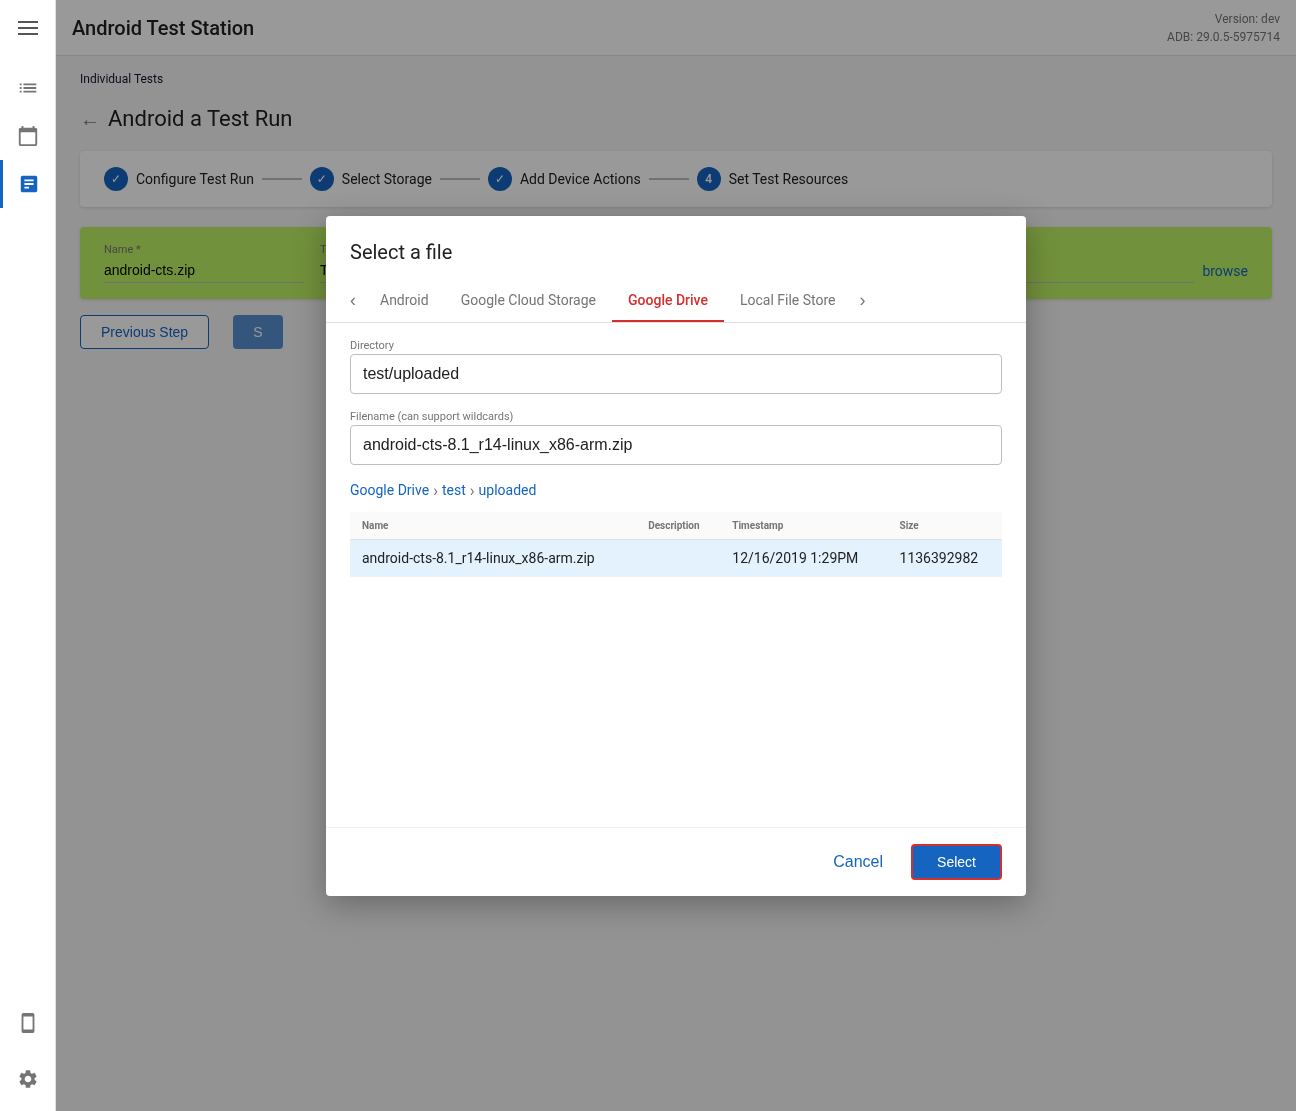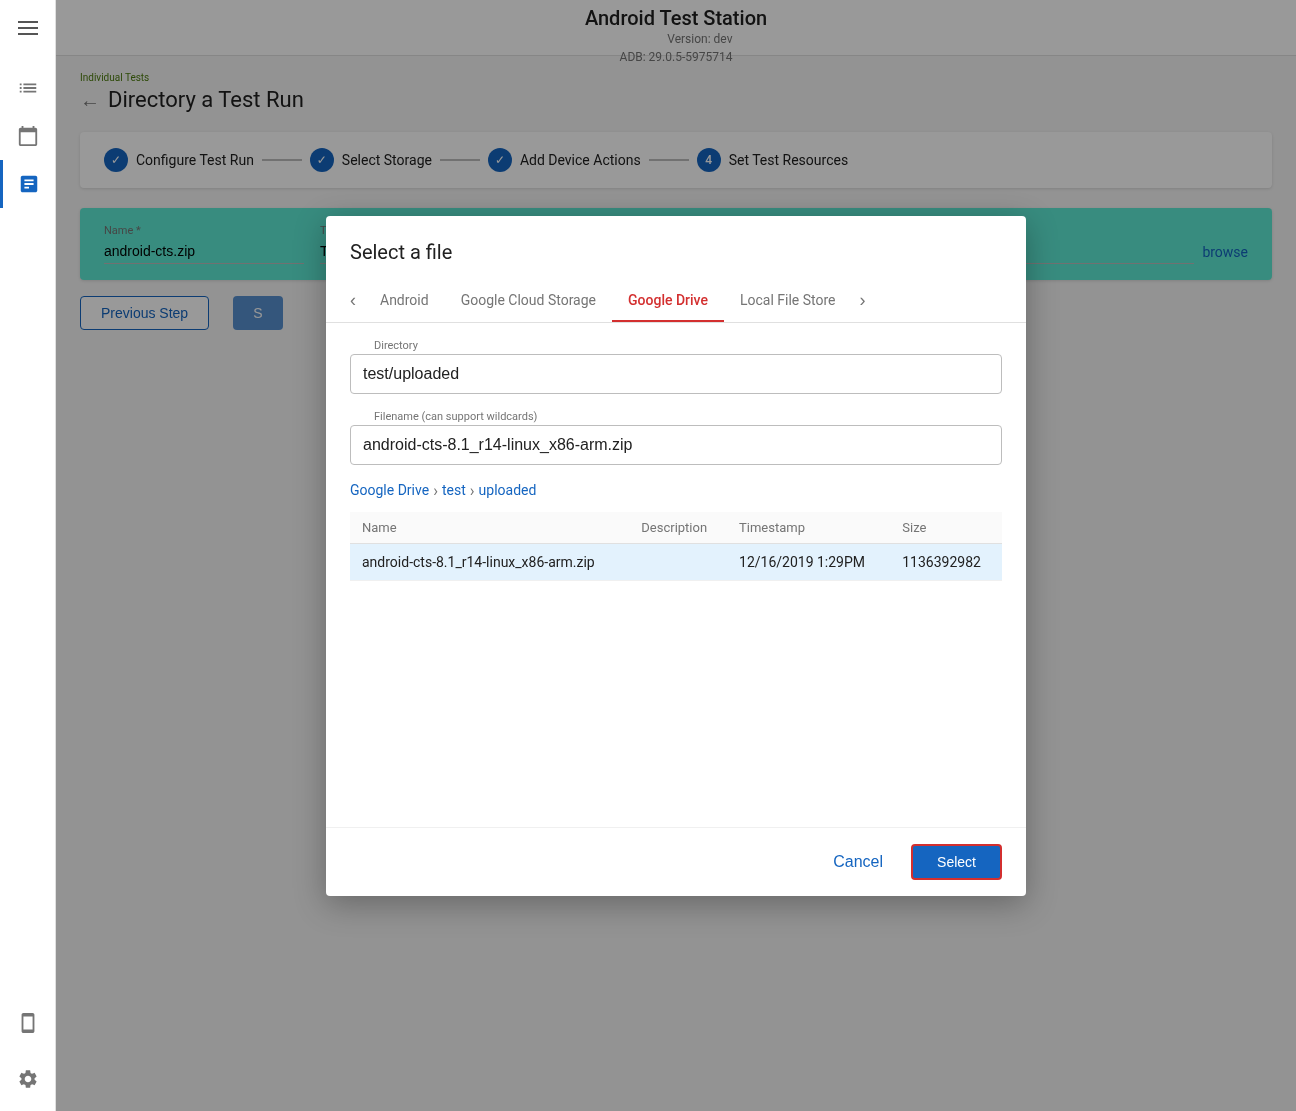--- a/index.html
+++ b/index.html
@@ -41,45 +41,44 @@
       position: relative;
     }
 
     
     .topbar {
       height: 56px;
       background: #fff;
       border-bottom: 1px solid #e0e0e0;
       display: flex;
       align-items: center;
-      padding: 6px 16px;
+      padding: 0 16px;
       justify-content: space-between;
-      flex-direction: column;
     }
     .topbar-title {
       font-size: 20px;
       font-weight: 500;
       color: #212121;
     }
     .topbar-version {
       font-size: 12px;
       color: #757575;
       text-align: right;
       line-height: 1.5;
     }
 
     
     .content {
       padding: 16px 24px;
       flex: 1;
     }
     .breadcrumb {
-      font-size: 10px;
-      color: #4d7c0f;
-      margin-bottom: 4px;
+      font-size: 12px;
+      color: #0f172a;
+      margin-bottom: 20px;
     }
     .page-header {
       display: flex;
       align-items: center;
       margin-bottom: 20px;
     }
     .back-arrow {
       font-size: 20px;
       color: #757575;
       cursor: pointer;
@@ -127,21 +126,21 @@
       width: 40px; height: 2px;
       background: #bdbdbd;
       margin: 0 8px;
     }
 
     
     .form-row {
       display: flex;
       gap: 16px;
       margin-bottom: 16px;
-      background: #5eead4;
+      background: #bef264;
       padding: 16px 24px;
       border-radius: 4px;
       box-shadow: 0 1px 3px rgba(0,0,0,0.12);
     }
     .form-field {
       display: flex;
       flex-direction: column;
       position: relative;
     }
     .form-field label {
@@ -253,21 +252,20 @@
       padding: 16px 24px;
       flex: 1;
     }
     .field-group {
       margin-bottom: 16px;
     }
     .field-label {
       font-size: 11px;
       color: #757575;
       margin-bottom: 2px;
-      margin-left: 24px;
     }
     .field-input {
       width: 100%;
       border: 1px solid #bdbdbd;
       border-radius: 4px;
       padding: 10px 12px;
       font-size: 16px;
       outline: none;
       color: #212121;
     }
@@ -291,23 +289,23 @@
 
     
     .file-table {
       width: 100%;
       border-collapse: collapse;
       font-size: 14px;
     }
     .file-table th {
       text-align: left;
       padding: 8px 12px;
-      font-weight: 400;
-      color: #757575;
-      font-size: 13px;
+      font-weight: 700;
+      color: #757575;
+      font-size: 10px;
       background: #fafafa;
       border-bottom: 1px solid #e0e0e0;
     }
     .file-table td {
       padding: 10px 12px;
       color: #212121;
       border-bottom: 1px solid #f0f0f0;
     }
     .file-table tr.selected td {
       background: #e3f2fd;
@@ -386,21 +384,21 @@
     <div class="topbar-version">
       <div>Version: dev</div>
       <div>ADB: 29.0.5-5975714</div>
     </div>
   </div>
 
   <div class="content">
     <div class="breadcrumb">Individual Tests</div>
     <div class="page-header">
       <span class="back-arrow">←</span>
-      <span class="page-title">Directory a Test Run</span>
+      <span class="page-title">Android a Test Run</span>
     </div>
 
     <div class="stepper">
       <div class="step">
         <div class="step-circle done">✓</div>
         <span class="step-label">Configure Test Run</span>
       </div>
       <div class="step-connector"></div>
       <div class="step">
         <div class="step-circle done">✓</div>

